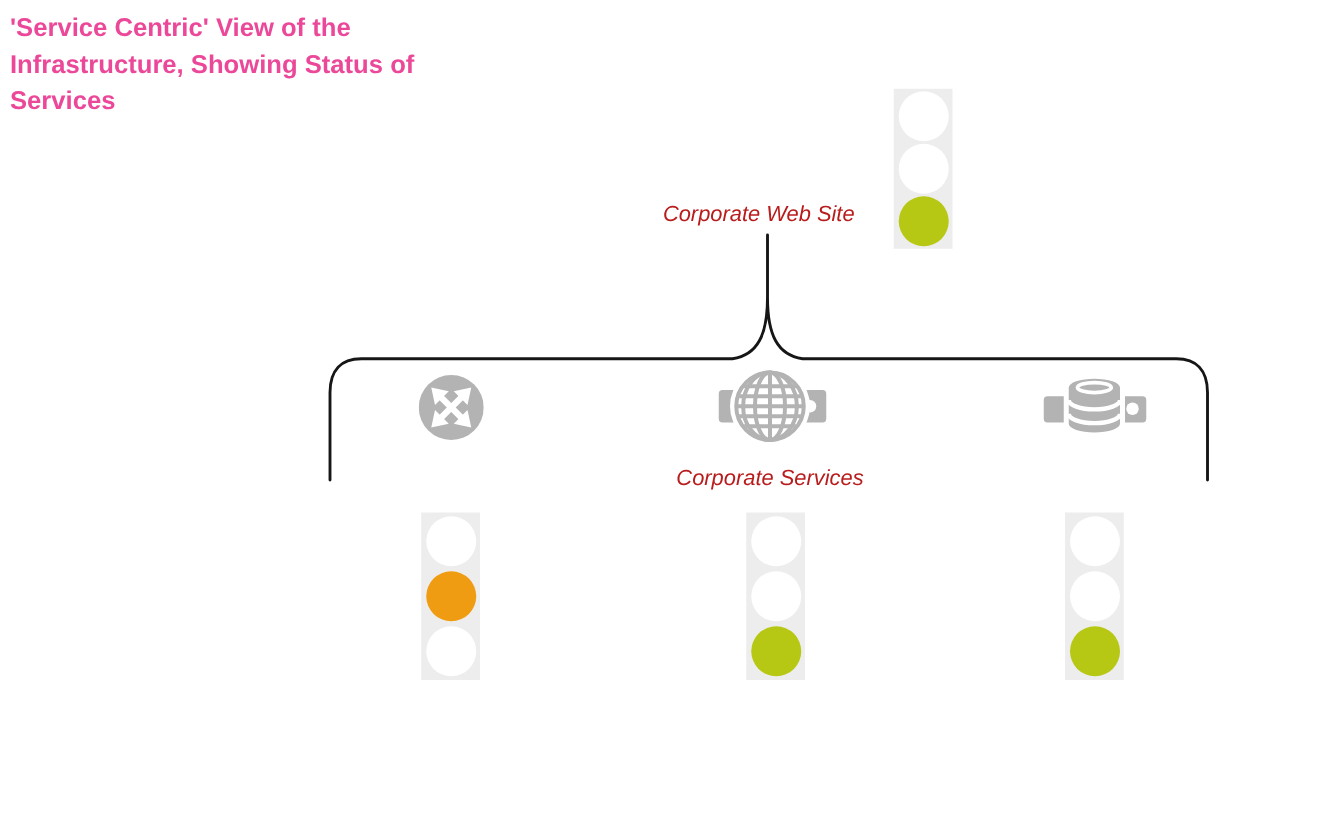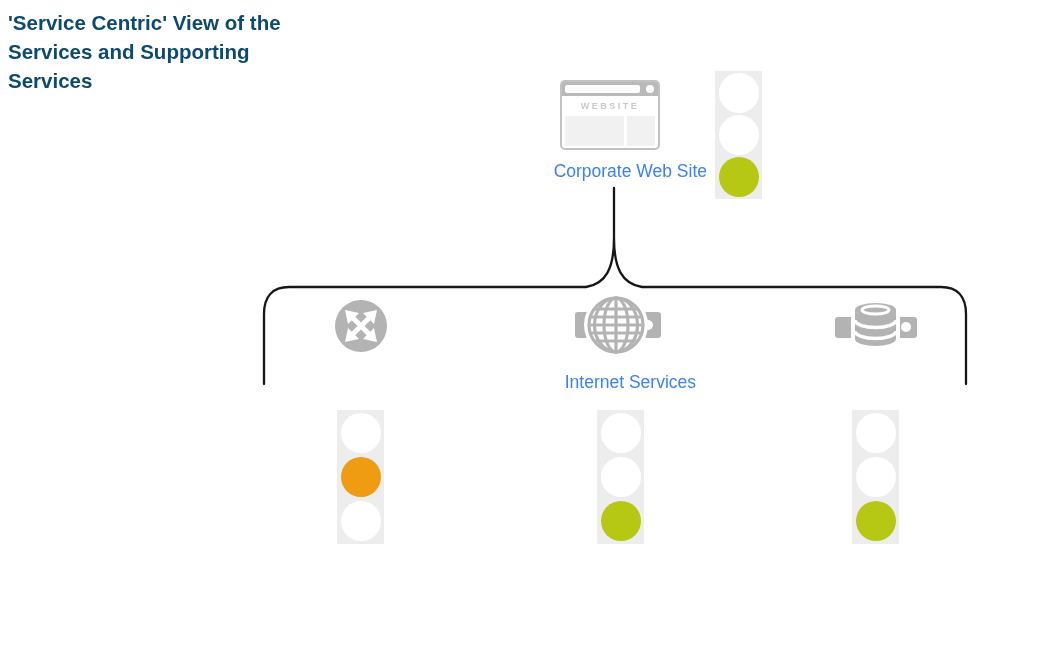--- a/index.html
+++ b/index.html
@@ -3,26 +3,27 @@
 <meta charset="utf-8">
 <style>
   html,body{margin:0;padding:0;background:#fff;}
   #page{
     position:relative;width:1056px;height:665px;background:#ffffff;
     font-family:"Liberation Sans", sans-serif;overflow:hidden;
   }
   
   #title{
     position:absolute;left:8px;top:8px;width:390px;
-    color:#0c4a6e;font-weight:bold;font-size:20.5px;line-height:29px;
+    color:#ec4899;font-weight:bold;font-size:20.5px;line-height:29px;
   }
   
   .lbl{
-    position:absolute;color:#3b82f6;font-size:17.5px;line-height:22px;
-    text-align:right;
+    position:absolute;color:#b91c1c;font-size:17.5px;line-height:22px;
+    text-align:center;
+    font-style:italic;
   }
   
   #connector{position:absolute;left:0;top:0;pointer-events:none;}
   
   .wicon{
     position:absolute;left:560px;top:80px;width:100px;height:70px;
     border:2px solid #c2c2c2;border-radius:5px;background:#fff;box-sizing:border-box;
   }
   .wicon-header{height:14px;background:#b9b9b9;border-radius:2px 2px 0 0;position:relative;}
   .addr{position:absolute;left:3px;top:3px;right:18px;bottom:3px;background:#fff;border-radius:2px;}
@@ -42,42 +43,31 @@
   
   .icon-svg{position:absolute;}
 </style>
 </head>
 <body>
 
 <div id="page">
 
   <div id="title">
     <div>'Service Centric' View of the</div>
-    <div>Services and Supporting</div>
+    <div>Infrastructure, Showing Status of</div>
     <div>Services</div>
   </div>
 
   <svg id="connector" width="1056" height="665" viewBox="0 0 1056 665">
     <path d="M614,188 L614,238
              C614,268 606,284 586,287 L289,287 C273,287 264,296 264,314 L264,384
              M614,238
              C614,268 622,284 642,287 L941,287 C957,287 966,296 966,314 L966,384" fill="none" stroke="#161616" stroke-width="2.3" stroke-linecap="round"></path>
   </svg>
 
-  <div class="wicon">
-    <div class="wicon-header">
-      <div class="addr"></div>
-      <div class="wdot"></div>
-    </div>
-    <div class="wtitle">WEBSITE</div>
-    <div class="wpanels">
-      <div class="wp1"></div>
-      <div class="wp2"></div>
-    </div>
-  </div>
 
   <div class="lbl" style="left:507px;top:160px;width:200px;">Corporate Web Site</div>
 
   <div class="light sm" style="left:715px;top:71px;">
     <div class="lamp" style="background: rgb(255, 255, 255);"></div>
     <div class="lamp" style="background: rgb(255, 255, 255);"></div>
     <div class="lamp" style="background: rgb(182, 200, 19);"></div>
   </div>
 
   <svg class="icon-svg" style="left:335px;top:300px;" width="52" height="52" viewBox="0 0 52 52">
@@ -121,21 +111,21 @@
   <svg class="icon-svg" style="left:832px;top:298px;" width="88" height="52" viewBox="0 0 88 52">
     <rect x="3" y="19" width="82" height="21" rx="3" fill="#b3b3b3"></rect>
     <circle cx="74" cy="29" r="5" fill="#ffffff"></circle>
     <rect x="19" y="0" width="49" height="52" rx="6" fill="#ffffff"></rect>
     <path d="M23,12 a20.5,7 0 0 1 41,0 v29 a20.5,7 0 0 1 -41,0 z" fill="#b3b3b3"></path>
     <ellipse cx="43.5" cy="12" rx="13.5" ry="4" fill="none" stroke="#ffffff" stroke-width="3"></ellipse>
     <path d="M23,22 a20.5,7.5 0 0 0 41,0" fill="none" stroke="#ffffff" stroke-width="3.5"></path>
     <path d="M23,33 a20.5,7.5 0 0 0 41,0" fill="none" stroke="#ffffff" stroke-width="3.5"></path>
   </svg>
 
-  <div class="lbl" style="left:536px;top:371px;width:160px;">Internet Services</div>
+  <div class="lbl" style="left:536px;top:371px;width:160px;">Corporate Services</div>
 
   <div class="light lg" style="left:337px;top:410px;">
     <div class="lamp" style="background: rgb(255, 255, 255);"></div>
     <div class="lamp" style="background: rgb(240, 156, 18);"></div>
     <div class="lamp" style="background: rgb(255, 255, 255);"></div>
   </div>
 
   <div class="light lg" style="left:597px;top:410px;">
     <div class="lamp" style="background: rgb(255, 255, 255);"></div>
     <div class="lamp" style="background: rgb(255, 255, 255);"></div>

